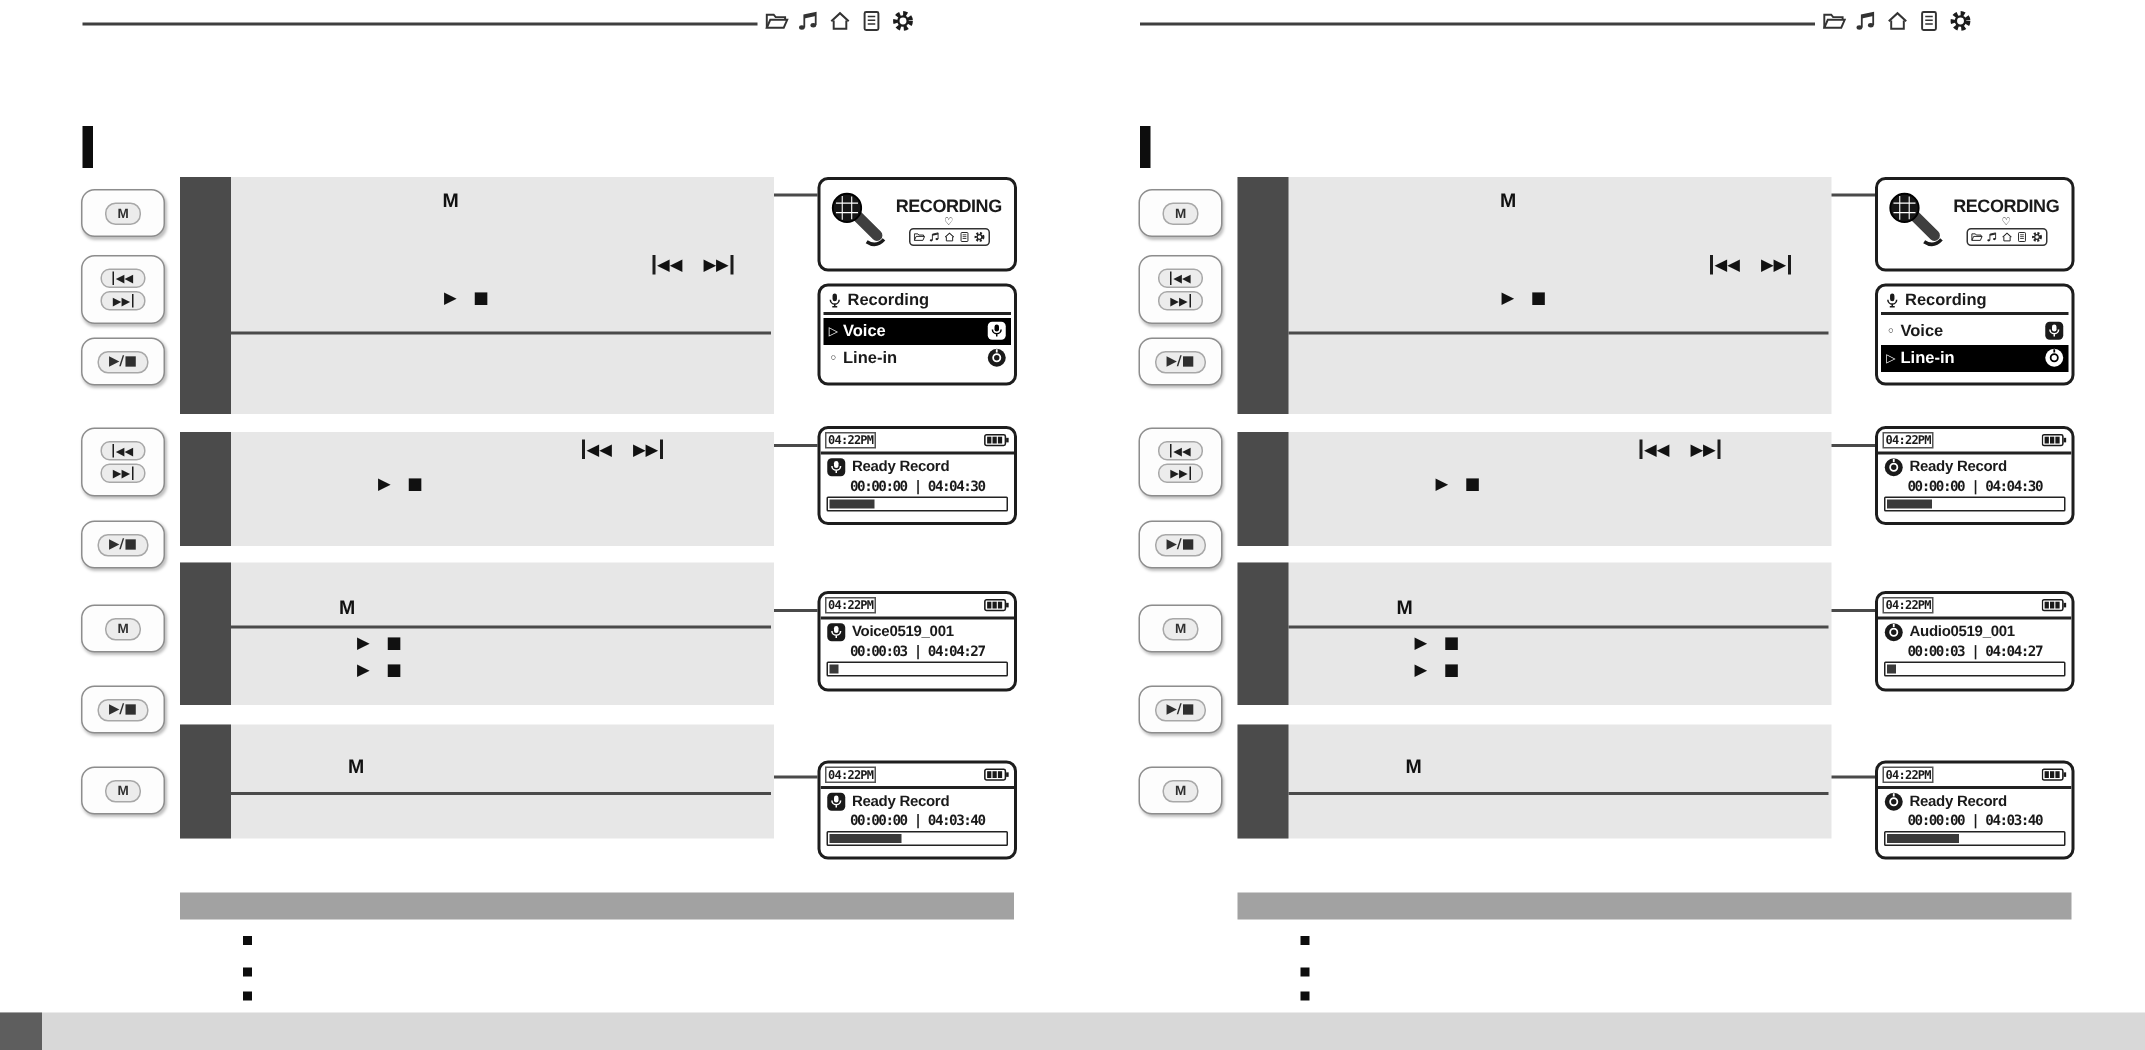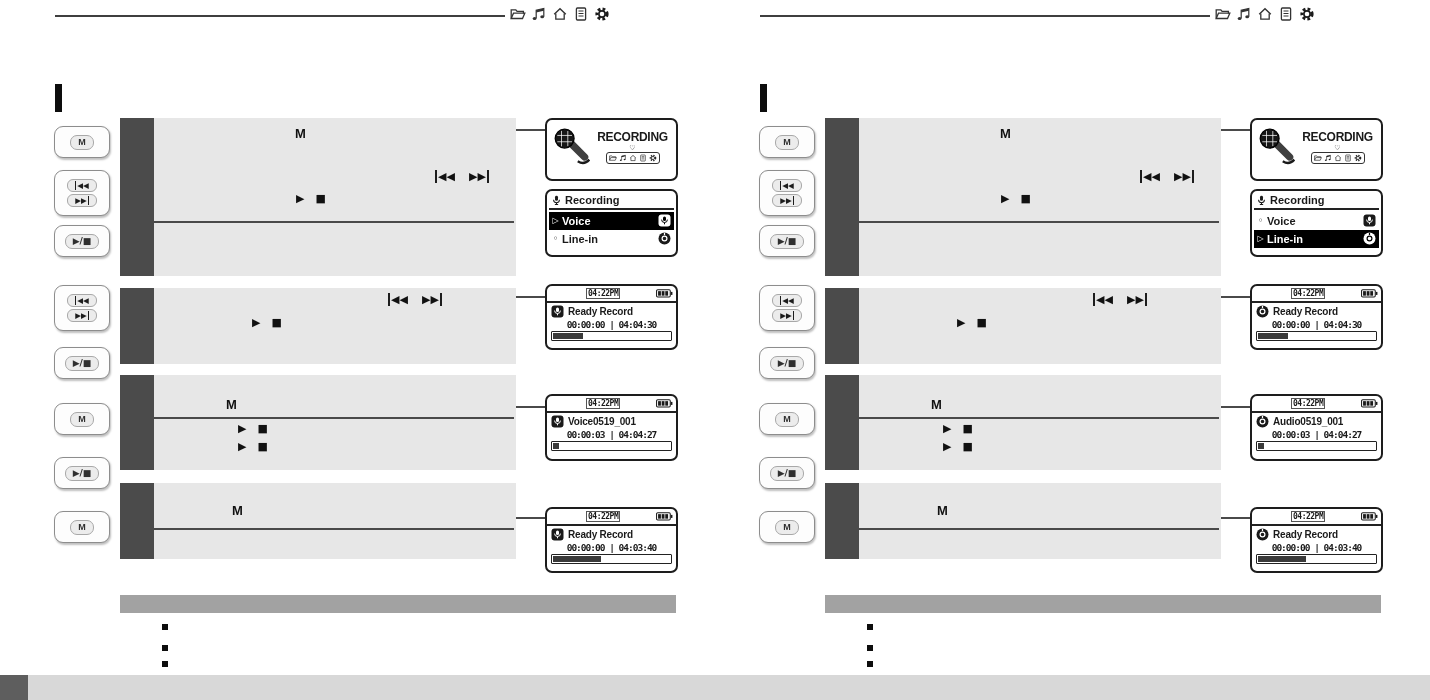--- a/index.html
+++ b/index.html
@@ -58,21 +58,21 @@
   .menu-item{display:flex;align-items:center;gap:3px;height:18px;padding:0 3px;font-size:11px;font-weight:bold;}
   .menu-item .marker{font-size:8px;width:7px;text-align:center;}
   .menu-item .mi-label{flex:1;}
   .badge{width:13px;height:13px;color:#1a1a1a;--inner:#fff;flex:none;}
   .menu-item.selected{background:#000;color:#fff;}
   .menu-item.selected .badge{color:#fff;--inner:#000;}
 
   .lcd-status{height:66px;}
   .st-top{display:flex;justify-content:space-between;align-items:center;padding:2px 3px 1px;}
   .st-time{font-family:"DejaVu Sans Mono","Liberation Mono",monospace;font-size:8px;font-weight:bold;
-           border:1px solid #555;padding:0 1px;letter-spacing:-0.5px;margin-left:36px;}
+           border:1px solid #555;padding:0 1px;letter-spacing:-0.5px;}
   .st-batt{width:17px;height:9px;color:#1a1a1a;}
   .st-div{height:1.5px;background:#222;margin:1px 0 0;}
   .st-title{display:flex;align-items:center;gap:4px;padding:2px 4px 1px;font-weight:bold;font-size:10px;letter-spacing:-0.2px;}
   .st-counter{text-align:center;font-family:"DejaVu Sans Mono","Liberation Mono",monospace;font-size:9.5px;
               font-weight:bold;letter-spacing:-1px;}
   .st-progress{height:8px;border:1.3px solid #222;margin:1px 4px 4px;position:relative;border-radius:1px;}
   .st-fill{position:absolute;left:1px;top:1px;bottom:1px;background:#3a3a3a;}
 
   
   .note-bar{position:absolute;left:80px;top:595px;width:556px;height:18px;background:#a2a2a2;}

